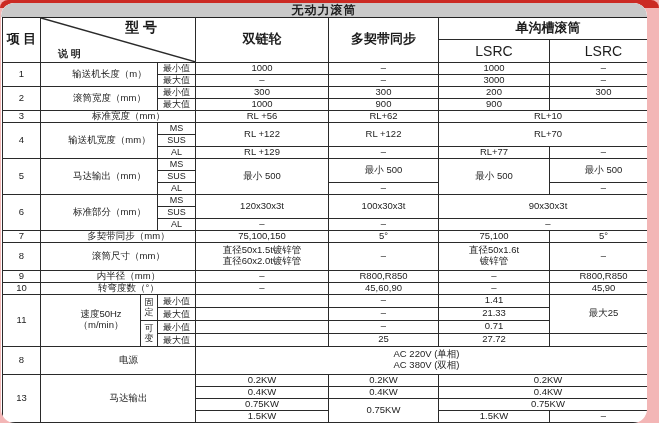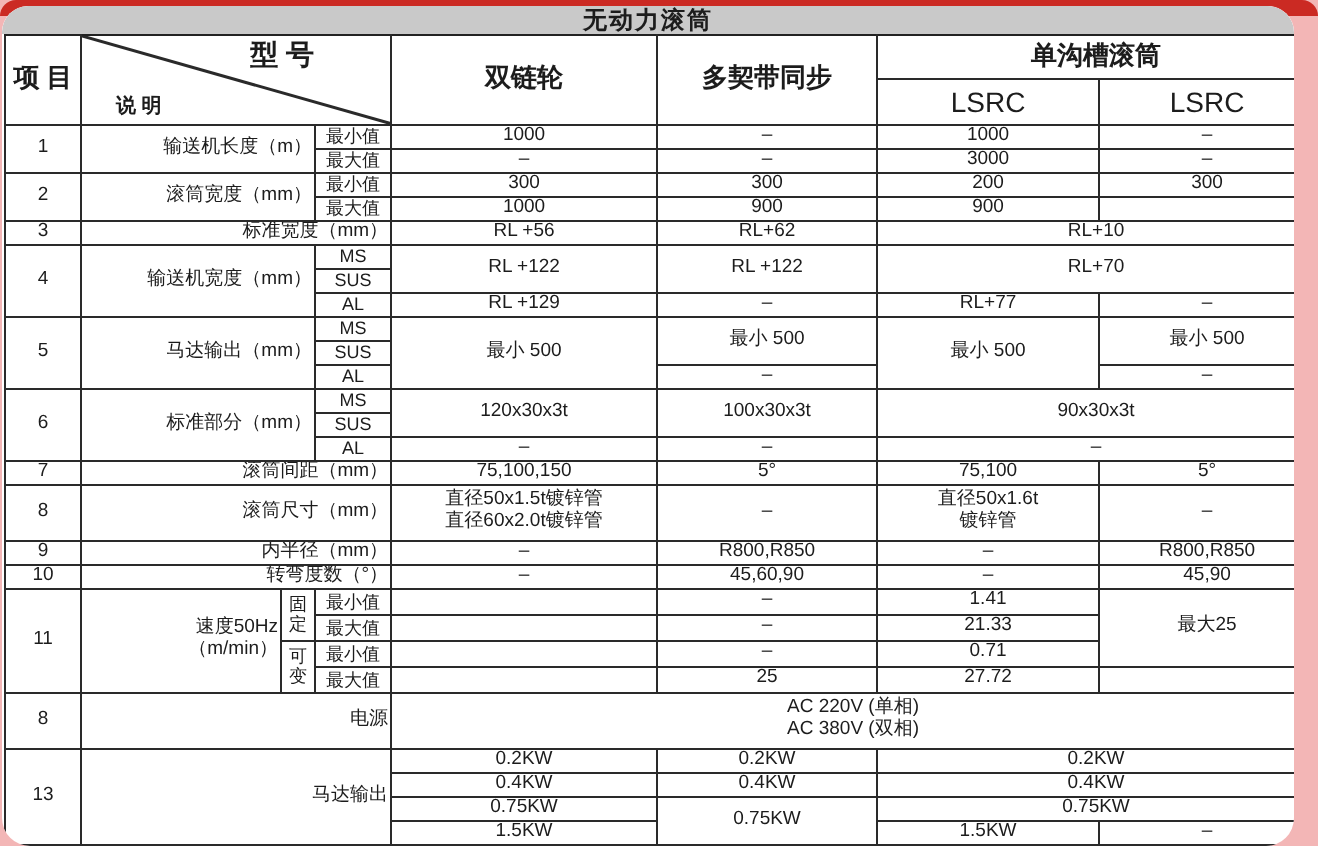--- a/index.html
+++ b/index.html
@@ -25,21 +25,21 @@
   }
   td{
     border:1px solid #2a2a2a;padding:0 1px;text-align:center;vertical-align:middle;
     white-space:pre-line;overflow:hidden;
   }
   tr{height:12px;}
   tr.h14{height:14px;}
   tr.h13{height:13px;}
   tr.h28{height:28px;}
   tr.major td{border-top:1.5px solid #222;}
-  td.lbl{text-align:right;padding-left:22px;}
+  td.lbl{text-align:center;padding-left:22px;}
   td.sub{font-size:9px;padding:0;}
   td.diag{position:relative;padding:0;}
   .diag svg{position:absolute;left:0;top:0;width:100%;height:100%;}
   .diag .desc{position:absolute;left:7px;bottom:2px;font-size:10px;font-weight:bold;margin-left:10px;}
   .diag .model{position:absolute;right:38px;top:1px;font-size:14px;font-weight:bold;}
   td.hd{font-weight:bold;font-size:13px;}
   td.hd2{font-size:14px;text-align:center;}
   .sp{letter-spacing:2px;}
 </style>
 </head>
@@ -174,21 +174,21 @@
     </tr>
     <tr>
       <td class="sub">AL</td>
       <td>–</td>
       <td>–</td>
       <td colspan="2">–</td>
     </tr>
 
     <tr class="major">
       <td>7</td>
-      <td class="lbl" colspan="3">滚筒间距（mm）</td>
+      <td class="lbl" colspan="3">多契带同步（mm）</td>
       <td>75,100,150</td>
       <td>5°</td>
       <td>75,100</td>
       <td>5°</td>
     </tr>
 
     <tr class="h28 major">
       <td>8</td>
       <td class="lbl" colspan="3">滚筒尺寸（mm）</td>
       <td>直径50x1.5t镀锌管

